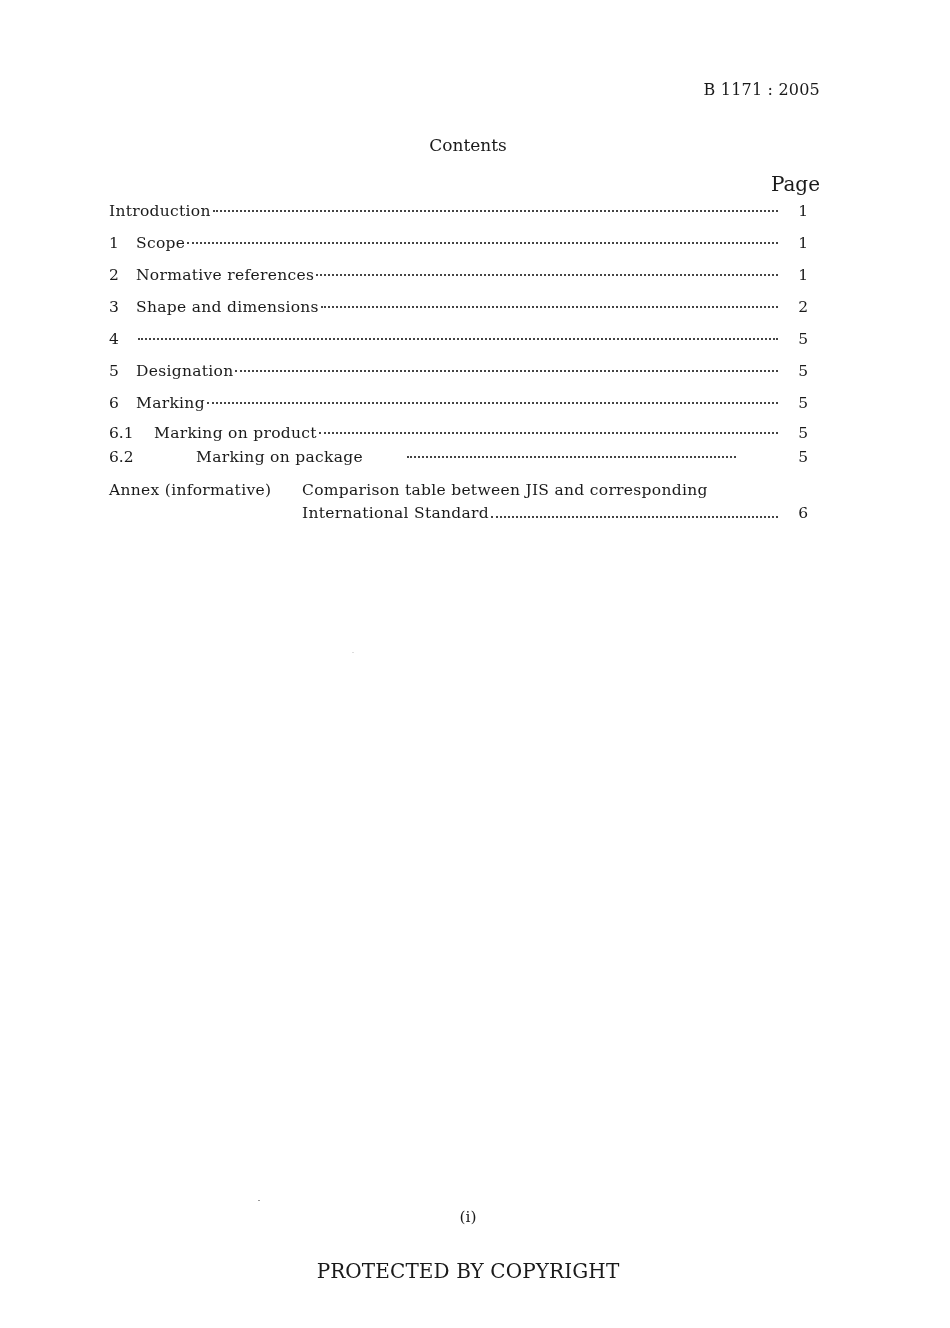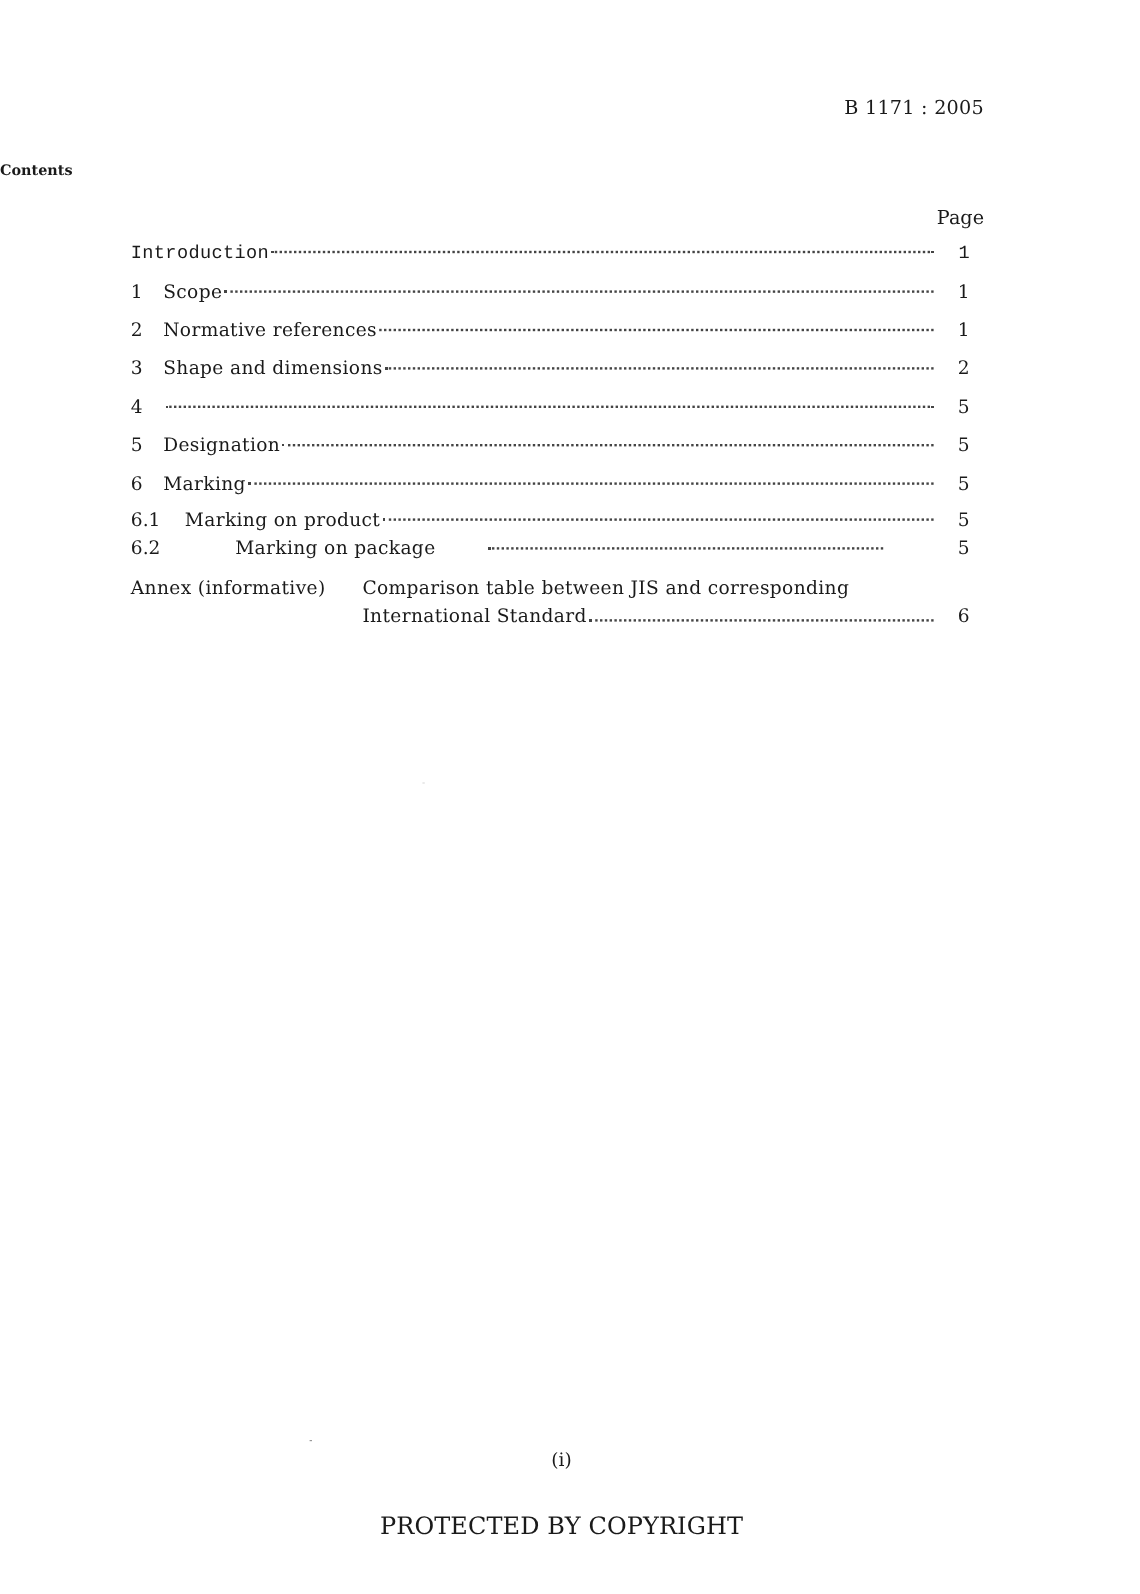--- a/index.html
+++ b/index.html
@@ -20,28 +20,29 @@
       top: 80px;
       right: 130px;
       font-size: 16px;
       letter-spacing: 0.2px;
     }
     .title {
       position: absolute;
       top: 135px;
       left: 0;
       width: 936px;
-      font-size: 12px;
-      font-weight: bold;
+      text-align: center;
+      font-size: 17px;
+      font-weight: normal;
     }
     .page-header {
       position: absolute;
       top: 172px;
       right: 130px;
-      font-size: 16px;
+      font-size: 20px;
     }
     .toc {
       position: absolute;
       top: 202px;
       left: 109px;
       width: 711px;
     }
     .toc-row {
       position: absolute;
       left: 0;
@@ -137,21 +138,21 @@
 <div>
 
   <div class="doc-id">B 1171 : 2005</div>
 
   <div class="title">Contents</div>
 
   <div class="page-header">Page</div>
 
   <div class="toc">
 
-    <div class="toc-row" style="top:0px;font-family:Liberation Mono, monospace;">
+    <div class="toc-row" style="top:0px;">
       <span class="toc-label">Introduction</span>
       <span class="toc-dots"></span>
       <span class="toc-page">1</span>
     </div>
 
     <div class="toc-row" style="top:32px;">
       <span class="toc-num main">1</span>
       <span class="toc-label">Scope</span>
       <span class="toc-dots"></span>
       <span class="toc-page">1</span>

